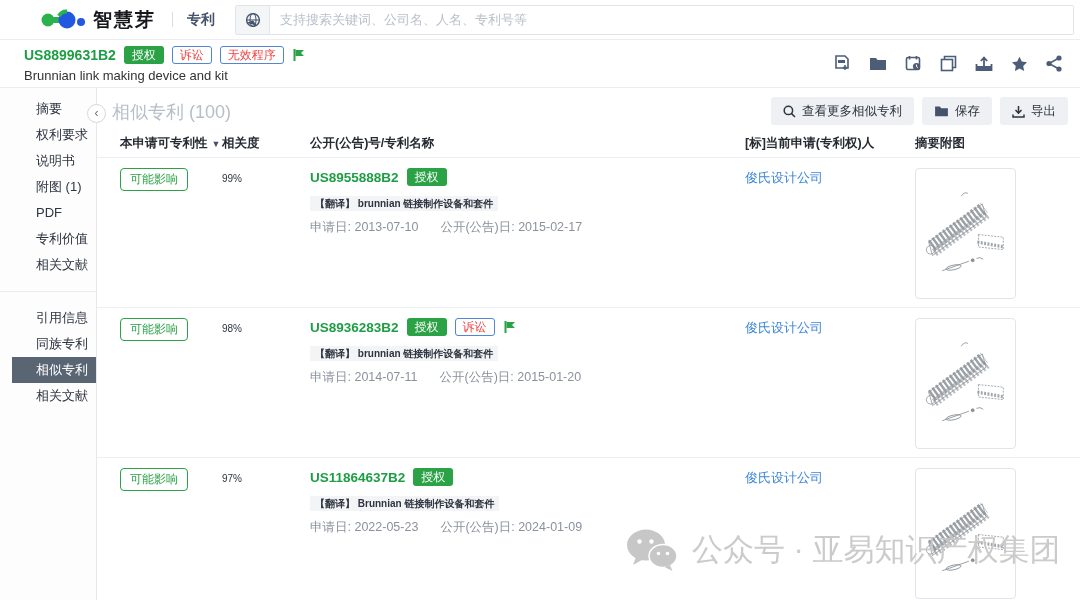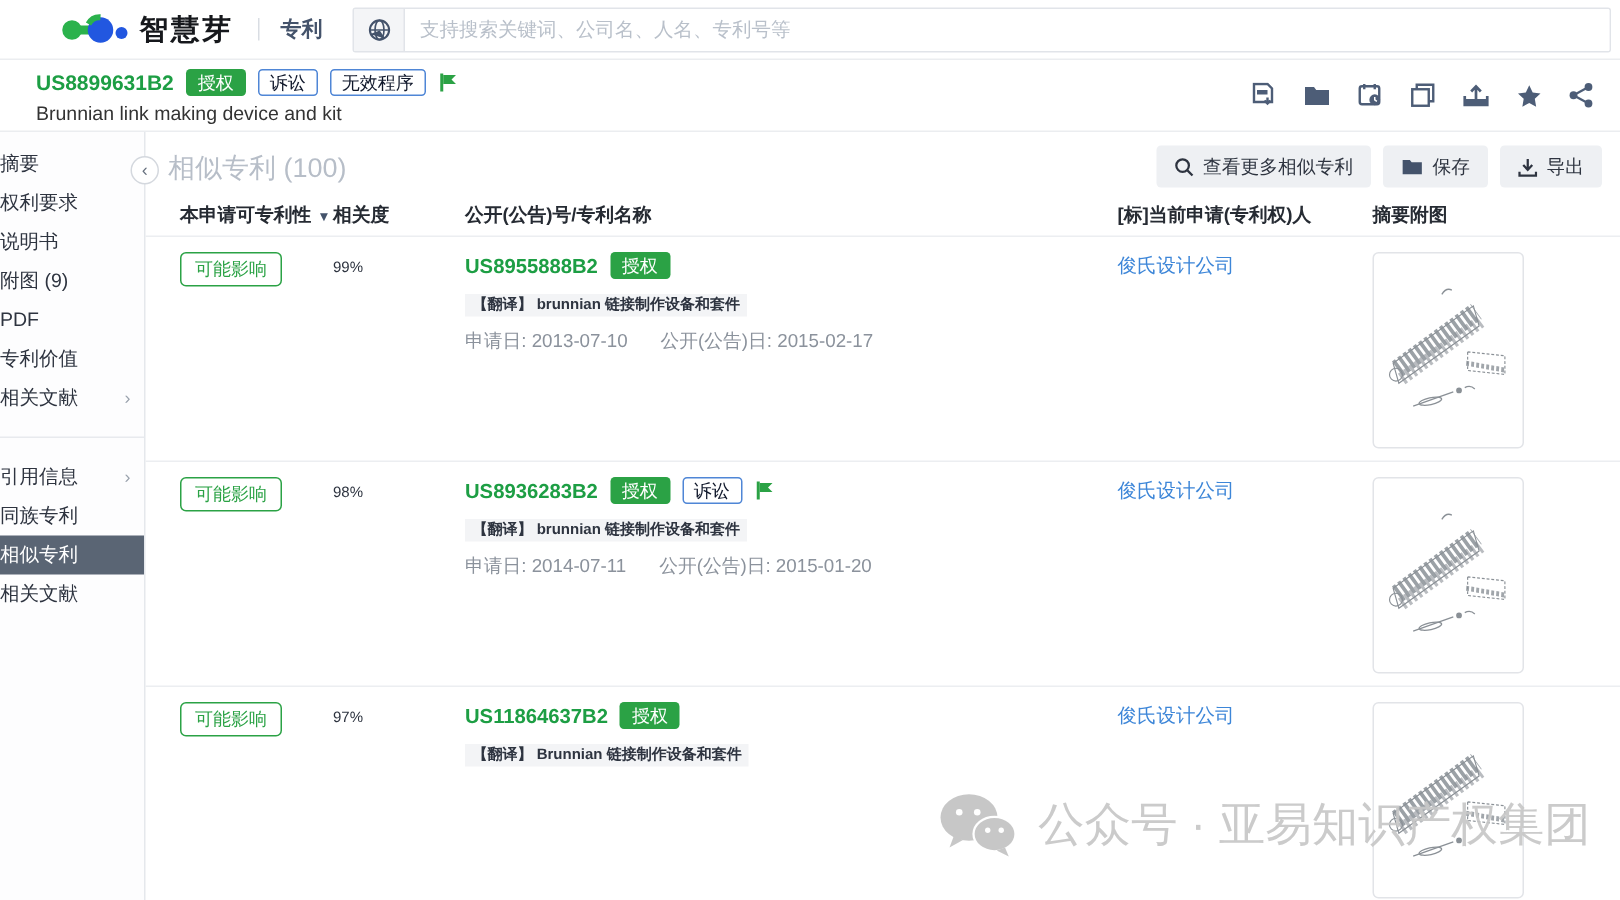--- a/index.html
+++ b/index.html
@@ -19,31 +19,31 @@
   .searchbox input { flex:1; border:none; outline:none; font-size:13px; padding:0 10px; color:#333;
     font-family:inherit; }
   .searchbox input::placeholder { color:#b9c0ca; }
 
   
   .pheader { position:absolute; left:0; top:40px; width:1080px; height:48px; background:#fff;
     border-bottom:1px solid #ebedf0; padding:6px 0 0 24px; z-index:9; }
   .pheader-line1 { display:flex; align-items:center; gap:8px; }
   .pnumber { font-size:14px; font-weight:bold; color:#1d9e44; }
   .badge-solid { background:#2ba245; color:#fff; font-size:12px; padding:1px 8px; border-radius:3px; line-height:16px;}
-  .badge-outline { background:#fff; border:1px solid #4f86d6; color:#0f172a; font-size:12px;
+  .badge-outline { background:#fff; border:1px solid #4f86d6; color:#ef4444; font-size:12px;
     padding:0 7px; border-radius:3px; line-height:16px; }
   .ptitle { font-size:13px; color:#333; margin-top:4px; }
   .ph-icons { position:absolute; right:18px; top:15px; display:flex; gap:18px; align-items:center; }
   .ph-icons svg { display:block; cursor:pointer; }
 
   
   .sidebar { position:absolute; left:0; top:88px; width:97px; height:512px; background:#fdfdfe;
     border-right:1px solid #e5e8ec; padding-top:8px; z-index:5; }
-  .side-item { height:26px; line-height:26px; font-size:13px; color:#2e3440;
-    cursor:pointer; position:relative; white-space:nowrap; }
+  .side-item { height:26px; line-height:26px; padding-left:24px; font-size:13px; color:#2e3440;
+    cursor:pointer; position:relative; white-space:nowrap;margin-left:12px; }
   .side-item .chev { position:absolute; right:9px; top:0; font-size:12px; color:#9aa2ad; }
   .side-item.selected { background:#5a6574; color:#fff; }
   .side-divider { height:1px; background:#e8eaee; margin:13px 0; }
   .collapse-btn { position:absolute; left:87px; top:104px; width:19px; height:19px; border-radius:50%;
     background:#fff; border:1px solid #d4d8de; color:#66707e; font-size:12px; line-height:17px;
     text-align:center; cursor:pointer; z-index:8; }
 
   
   .content { position:absolute; left:97px; top:88px; width:983px; height:512px; background:#fff; }
   .content-header { position:relative; height:42px; padding:12px 0 0 15px; }
@@ -152,21 +152,21 @@
       <line x1="3" y1="8.5" x2="13" y2="3" stroke="#4d5d77" stroke-width="1.5"></line>
       <line x1="3" y1="8.5" x2="13" y2="14" stroke="#4d5d77" stroke-width="1.5"></line>
     </svg>
   </div>
 </div>
 
 <div class="sidebar">
   <div class="side-item"><span>摘要</span></div>
   <div class="side-item"><span>权利要求</span></div>
   <div class="side-item"><span>说明书</span></div>
-  <div class="side-item"><span>附图 (9)</span></div>
+  <div class="side-item"><span>附图 (1)</span></div>
   <div class="side-item"><span>PDF</span></div>
   <div class="side-item"><span>专利价值</span></div>
   <div class="side-item"><span>相关文献</span><span class="chev">›</span></div>
   <div class="side-divider"></div>
   <div class="side-item"><span>引用信息</span><span class="chev">›</span></div>
   <div class="side-item"><span>同族专利</span></div>
   <div class="side-item selected"><span>相似专利</span></div>
   <div class="side-item"><span>相关文献</span></div>
 </div>
 <div class="collapse-btn">‹</div>
@@ -289,20 +289,24 @@
 
   <div class="trow" style="border-bottom:none;">
     <div class="c1"><span class="pat-badge">可能影响</span></div>
     <div class="c2 relevance">97%</div>
     <div class="c3">
       <div class="row-line1">
         <span class="row-number">US11864637B2</span>
         <span class="badge-solid">授权</span>
       </div>
       <div class="row-title"><span>【翻译】 Brunnian 链接制作设备和套件</span></div>
+      <div class="row-dates">
+        <span>申请日: 2022-05-23</span>
+        <span>公开(公告)日: 2024-01-09</span>
+      </div>
     </div>
     <div class="c4"><span class="assignee">俊氏设计公司</span></div>
     <div class="c5">
       <div class="thumb">
         <svg width="86" height="112" viewBox="0 0 90 115">
           <g stroke="#8a9096" fill="none">
             <line x1="9" y1="70" x2="64" y2="30" stroke-width="13" stroke-dasharray="2.6 1.9" opacity="0.85"></line>
             <line x1="12" y1="77" x2="67" y2="37" stroke-width="9" stroke-dasharray="2.2 2.2" opacity="0.6"></line>
             <path d="M6 66 L10 80 L66 40 L62 26 Z" stroke-width="0.8"></path>
             <circle cx="8" cy="74" r="4.5" stroke-width="0.8"></circle>

